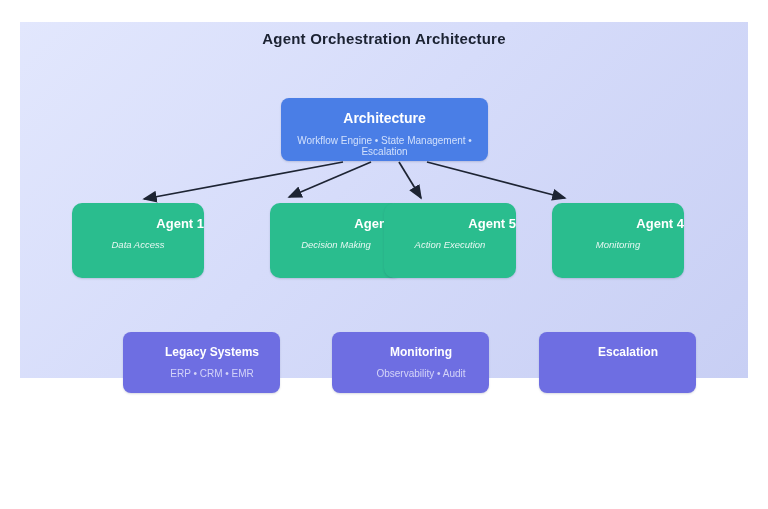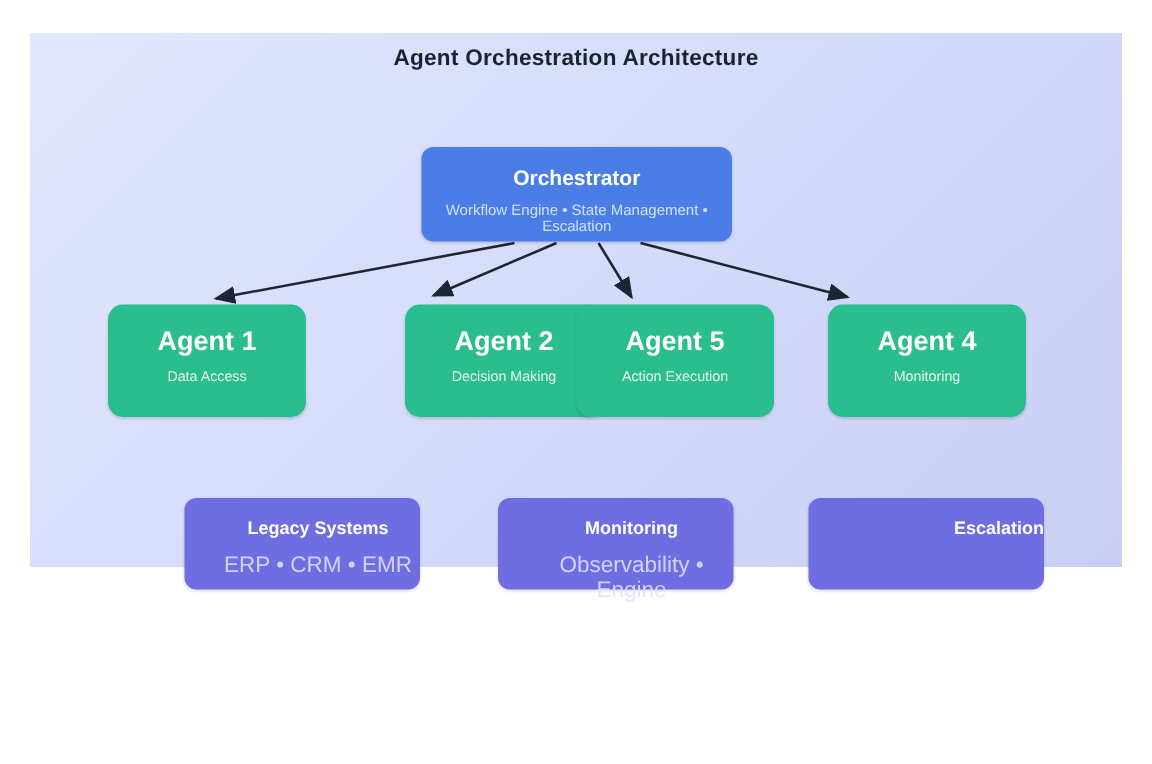--- a/index.html
+++ b/index.html
@@ -35,37 +35,37 @@
     border-radius: 8px; background: #4a7ee6;
     padding-top: 12px;
   }
   .orchestrator .t { font-size: 14px; line-height: 1.2; }
   .orchestrator .s { font-size: 10px; margin-top: 8px; color: #e3edff; }
   .agent {
     top: 181px; width: 132px; height: 75px;
     border-radius: 10px; background: #2abd8e;
     padding-top: 13px;
   }
-  .agent .t { font-size: 18px; line-height: 1.25; }
-  .agent .s { font-size: 9.5px; margin-top: 7px; }
+  .agent .t { font-size: 13px; line-height: 1.25; text-align: right; }
+  .agent .s { font-size: 9.5px; margin-top: 7px; font-style: italic; }
   .agent-1 { left: 52px; }
   .agent-2 { left: 220px; margin-left: 30px; }
   .agent-3 { left: 364px; }
   .agent-4 { left: 520px; margin-left: 12px; }
   .system {
     top: 310px; width: 157px; height: 61px;
     border-radius: 8px; background: #6e6ee2;
     padding-top: 13px;
     padding-left: 21px;
   }
   .system .t { font-size: 12px; line-height: 1.25; }
-  .system .s { font-size: 15px; margin-top: 8px; color: #e0e0fb; }
+  .system .s { font-size: 10px; margin-top: 8px; color: #e0e0fb; }
   .system-1 { left: 103px; }
   .system-2 { left: 312px; }
-  .system-3 { left: 519px; text-align: right; }
+  .system-3 { left: 519px; }
 </style>
 </head>
 <body>
 
 <div class="canvas">
 
   <div class="diagram-title">Agent Orchestration Architecture</div>
 
   <svg class="edges" viewBox="0 0 728 466" xmlns="http://www.w3.org/2000/svg">
     <defs>
@@ -73,21 +73,21 @@
         <path d="M0,0 L8.5,3.5 L0,7 Z" fill="#1d2433"></path>
       </marker>
     </defs>
     <line x1="323" y1="140" x2="124" y2="177" stroke="#1d2433" stroke-width="1.7" marker-end="url(#ah)"></line>
     <line x1="351" y1="140" x2="269" y2="175" stroke="#1d2433" stroke-width="1.7" marker-end="url(#ah)"></line>
     <line x1="379" y1="140" x2="401" y2="176" stroke="#1d2433" stroke-width="1.7" marker-end="url(#ah)"></line>
     <line x1="407" y1="140" x2="545" y2="176" stroke="#1d2433" stroke-width="1.7" marker-end="url(#ah)"></line>
   </svg>
 
   <div class="node orchestrator">
-    <div class="t">Orchestrator</div>
+    <div class="t">Architecture</div>
     <div class="s">Workflow Engine • State Management • Escalation</div>
   </div>
 
   <div class="node agent agent-1">
     <div class="t">Agent 1</div>
     <div class="s">Data Access</div>
   </div>
   <div class="node agent agent-2">
     <div class="t">Agent 2</div>
     <div class="s">Decision Making</div>
@@ -100,19 +100,19 @@
     <div class="t">Agent 4</div>
     <div class="s">Monitoring</div>
   </div>
 
   <div class="node system system-1">
     <div class="t">Legacy Systems</div>
     <div class="s">ERP • CRM • EMR</div>
   </div>
   <div class="node system system-2">
     <div class="t">Monitoring</div>
-    <div class="s">Observability • Engine</div>
+    <div class="s">Observability • Audit</div>
   </div>
   <div class="node system system-3">
     <div class="t">Escalation</div>
   </div>
 
 </div>
 
 </body></html>

